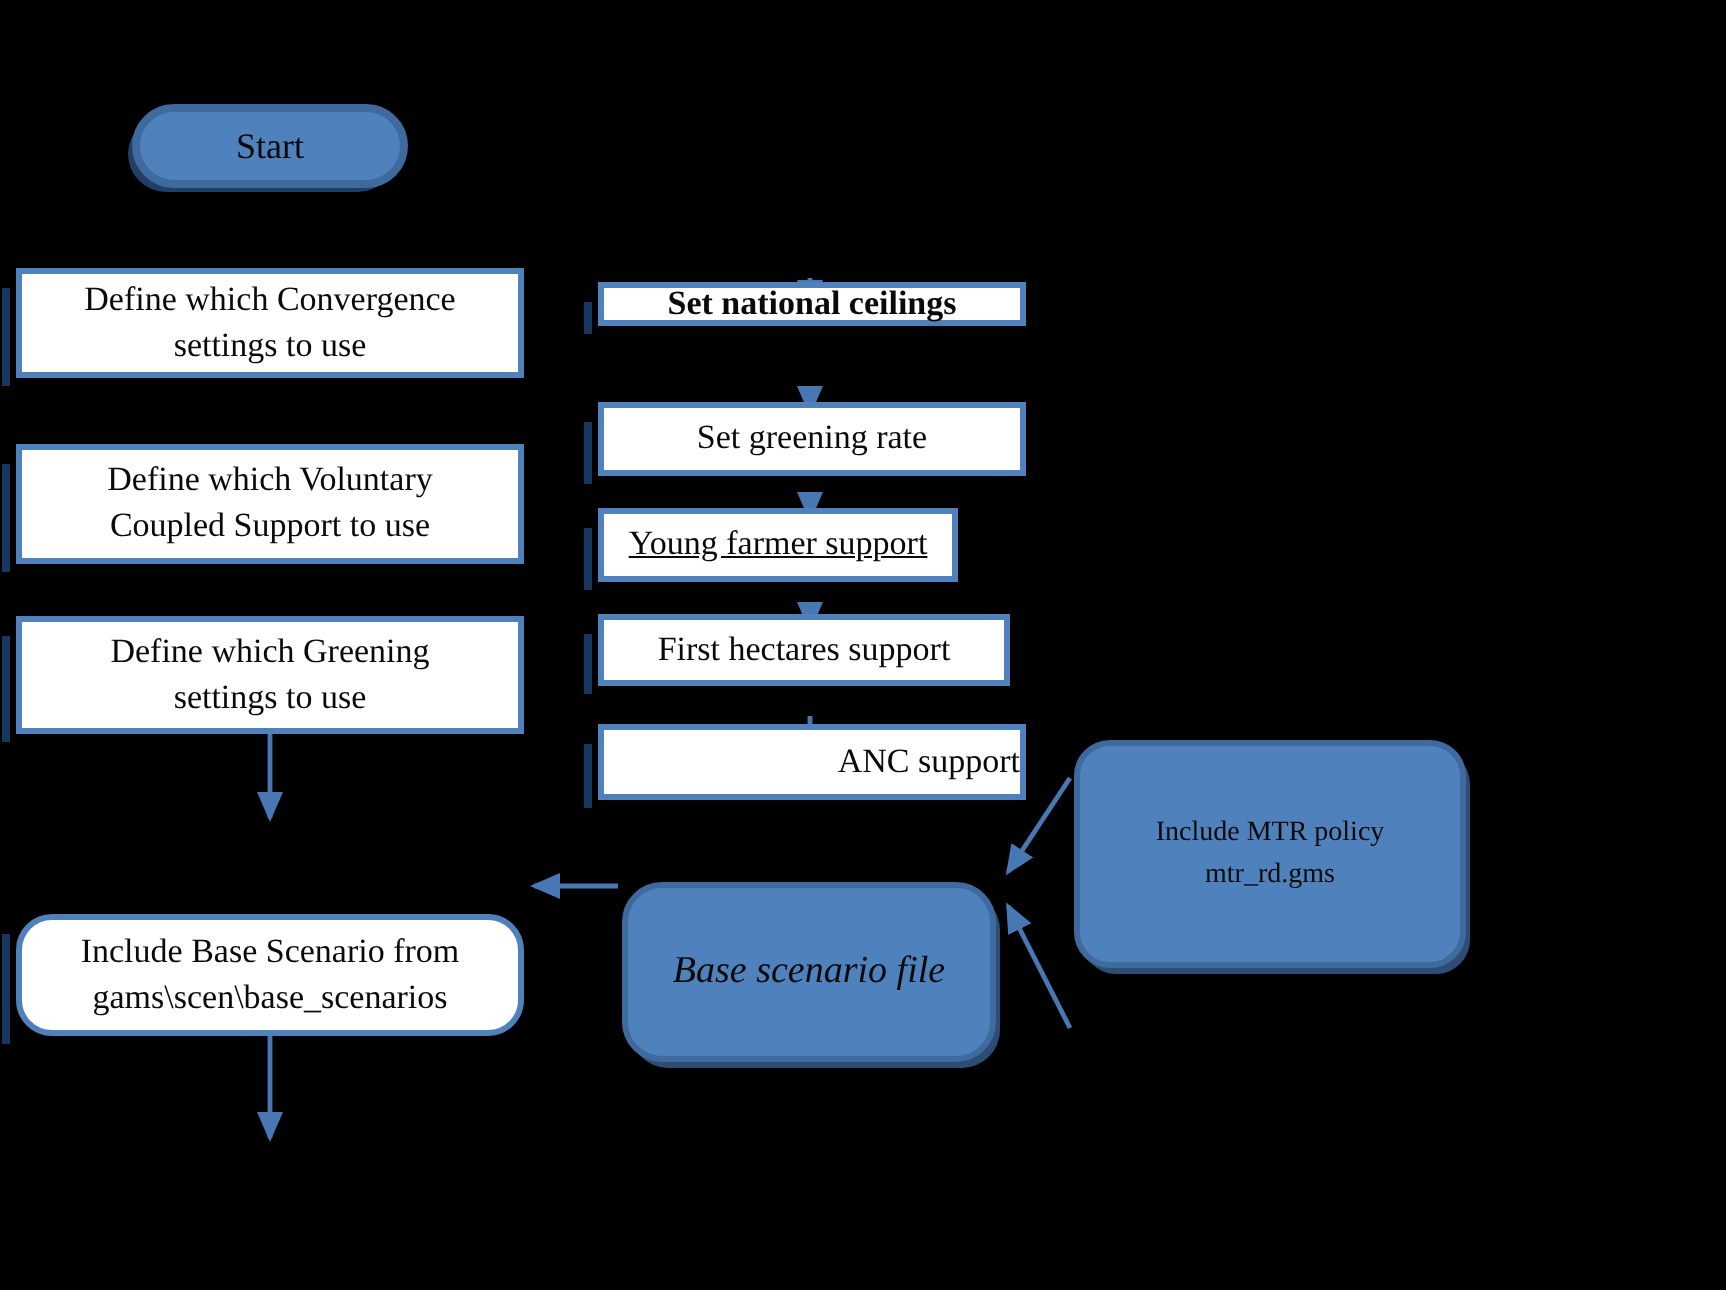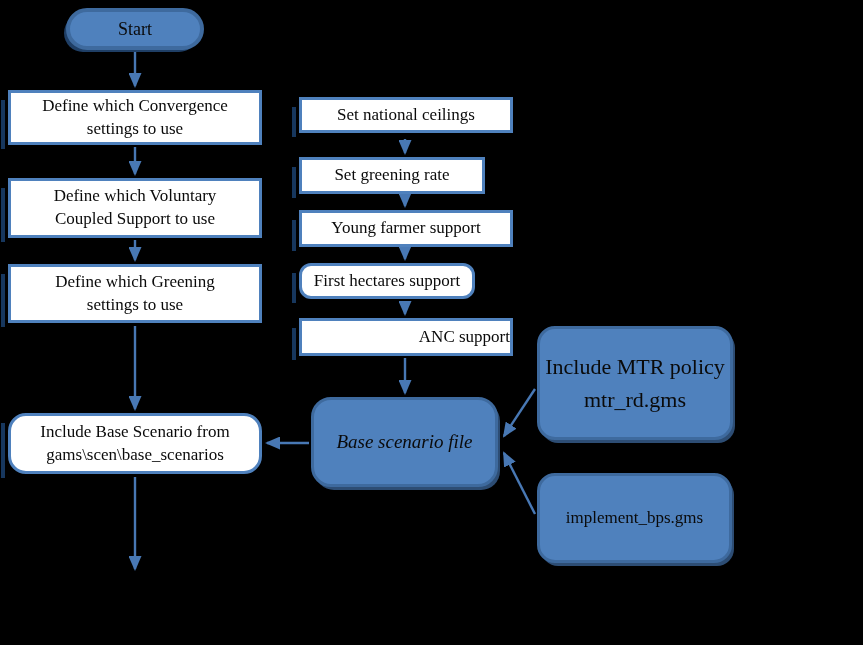--- a/index.html
+++ b/index.html
@@ -13,20 +13,21 @@
   .node{
     position:absolute;
     box-sizing:border-box;
     display:flex;
     flex-direction:column;
     align-items:center;
     justify-content:center;
     text-align:center;
     color:#0a0a0a;
     line-height:1.35;
+    margin-top:44px;
   }
   
   .process{
     background:#ffffff;
     border:3px solid #4f81bd;
     font-size:17px;
   }
   .process::before{ 
     content:"";
     position:absolute;
@@ -101,47 +102,44 @@
 
   <div class="node process" style="left:8px;top:264px;width:254px;height:59px;">
     <span class="line" style="max-width:190px;">Define which Greening settings to use</span>
   </div>
 
   <div class="node process" style="left:8px;top:413px;width:254px;height:61px;border-radius:18px;">
     <span class="line">Include Base Scenario from</span>
     <span class="line">gams\scen\base_scenarios</span>
   </div>
 
-  <div class="node process" style="left:299px;top:97px;width:214px;height:36px;">
+  <div class="node process" style="left:299px;top:97px;width:214px;height:22px;font-weight:bold;">
     <span class="line">Set national ceilings</span>
   </div>
 
-  <div class="node process" style="left:299px;top:157px;width:186px;height:37px;">
+  <div class="node process" style="left:299px;top:157px;width:214px;height:37px;">
     <span class="line">Set greening rate</span>
   </div>
 
-  <div class="node process" style="left:299px;top:210px;width:214px;height:37px;">
+  <div class="node process" style="left:299px;top:210px;width:180px;height:37px;text-decoration:underline;">
     <span class="line">Young farmer support</span>
   </div>
 
-  <div class="node process" style="left:299px;top:263px;width:176px;height:36px;border-radius:12px;">
+  <div class="node process" style="left:299px;top:263px;width:206px;height:36px;">
     <span class="line">First hectares support</span>
   </div>
 
   <div class="node process" style="left:299px;top:318px;width:214px;height:38px;align-items:flex-end;">
     <span class="line">ANC support</span>
   </div>
 
   <div class="node bluebox" style="left:311px;top:397px;width:187px;height:90px;border-radius:20px;font-size:19px;font-style:italic;">
     <span class="line">Base scenario file</span>
   </div>
 
-  <div class="node bluebox" style="left:537px;top:326px;width:196px;height:114px;font-size:22px;line-height:1.5;text-align:right;">
+  <div class="node bluebox" style="left:537px;top:326px;width:196px;height:114px;font-size:14px;line-height:1.5;text-align:right;">
     <span class="line">Include MTR policy</span>
     <span class="line">mtr_rd.gms</span>
   </div>
 
-  <div class="node bluebox" style="left:537px;top:473px;width:195px;height:90px;">
-    <span class="line">implement_bps.gms</span>
-  </div>
 
 
 </div>
 
 </body></html>

